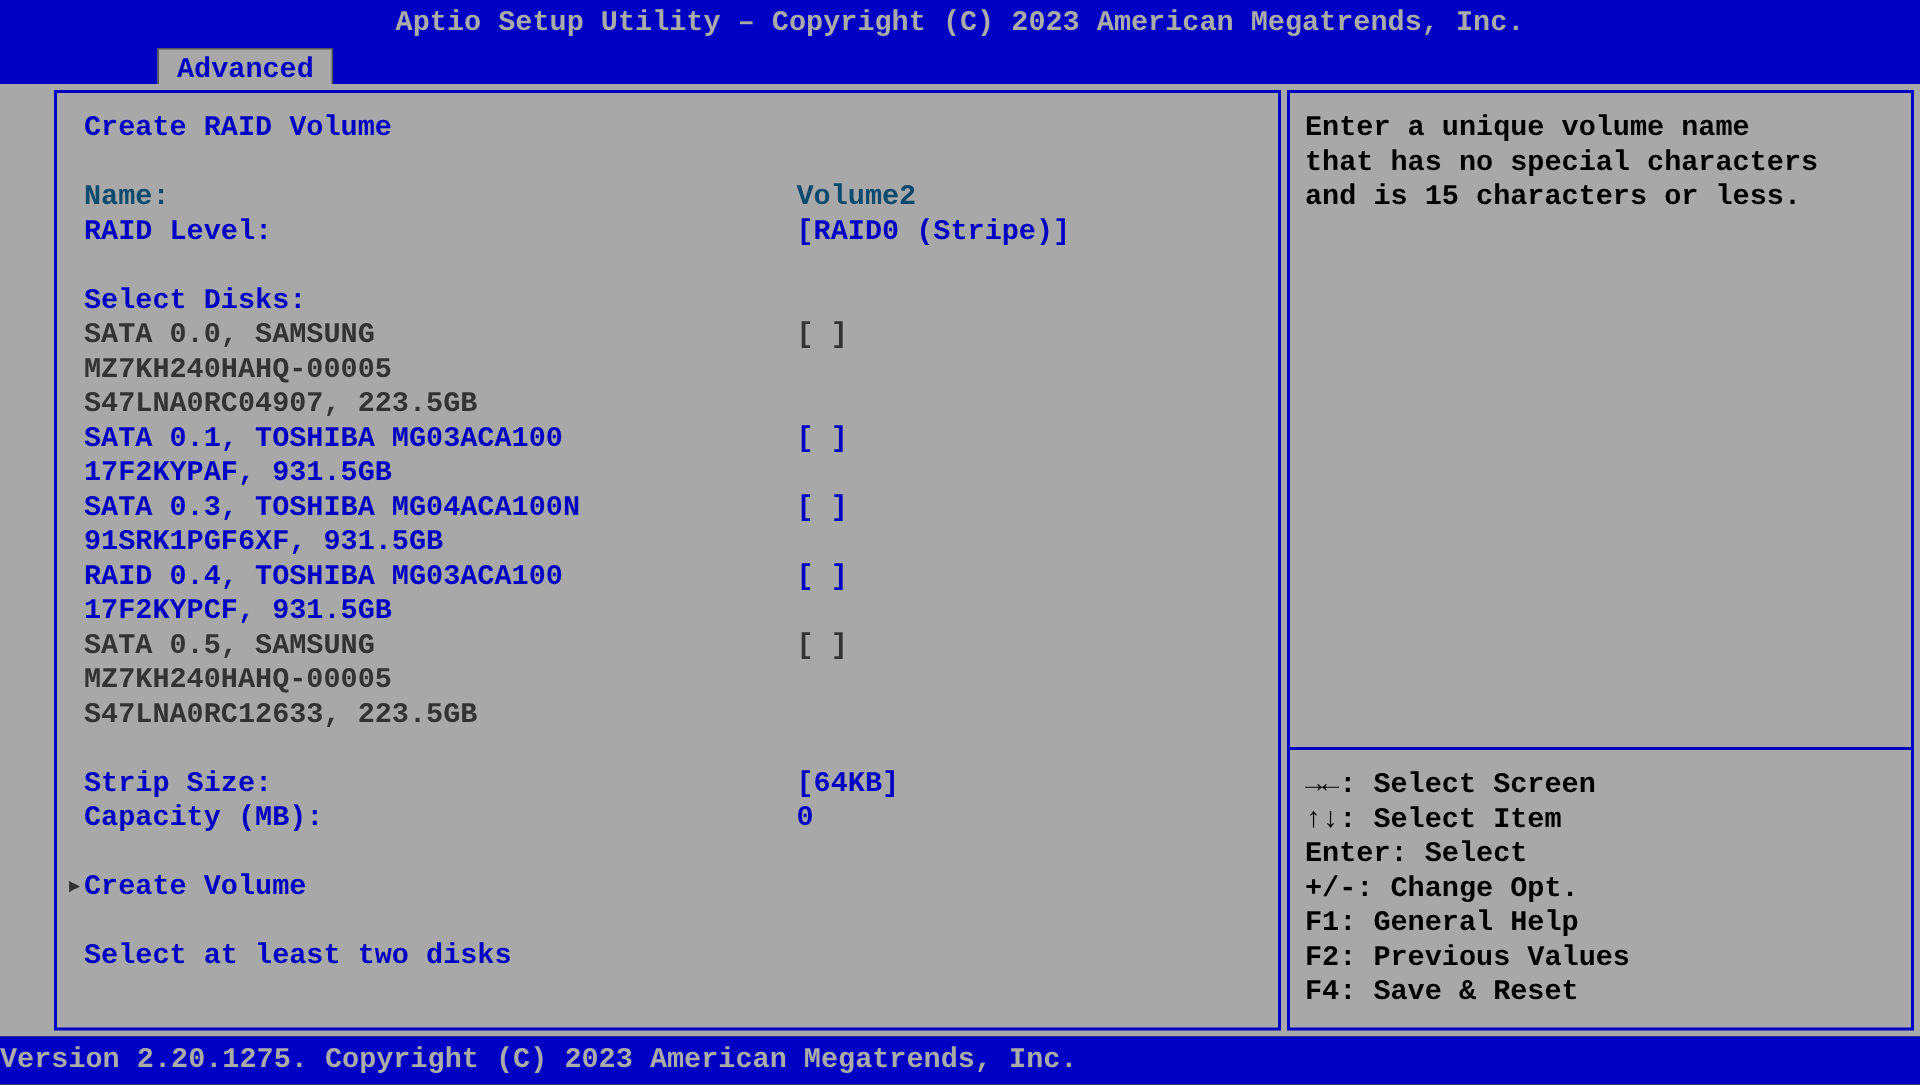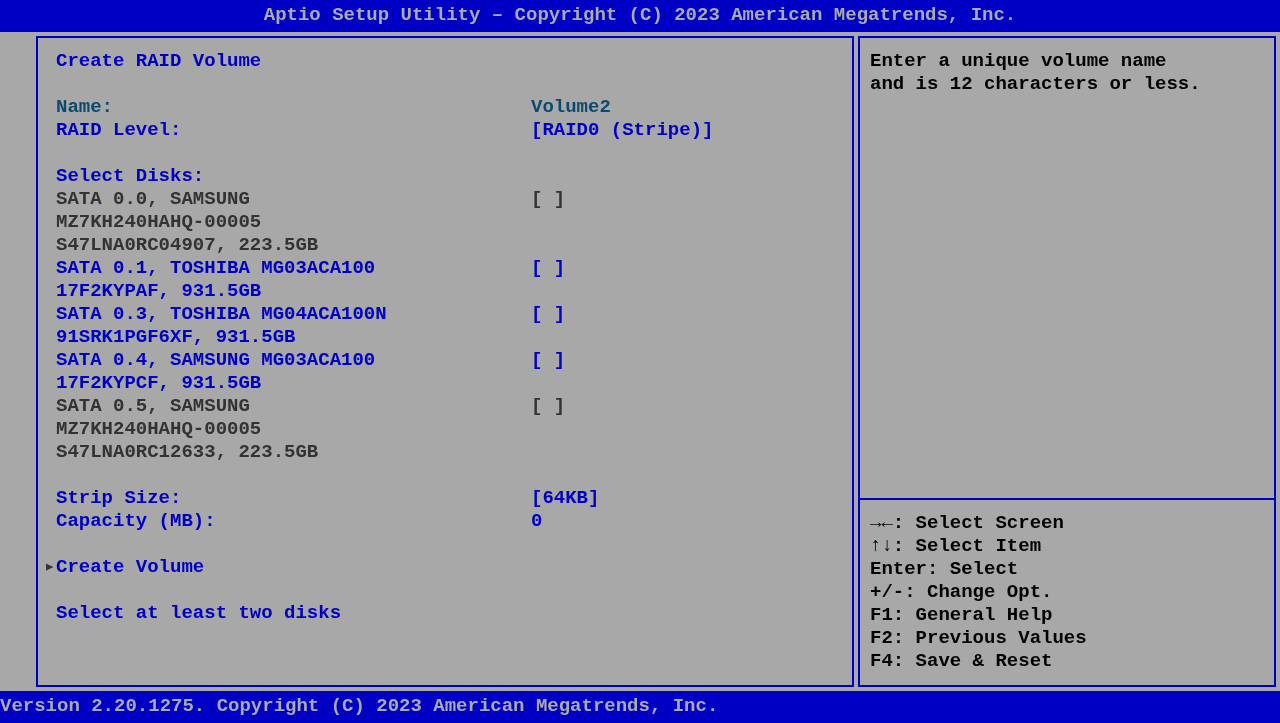--- a/index.html
+++ b/index.html
@@ -119,20 +119,23 @@
     }
   </style>
 </head>
 <body>
 
 <div class="bios-container">
   <div class="title-bar">
     <span>Aptio Setup Utility – Copyright (C) 2023 American Megatrends, Inc.</span>
   </div>
 
+  <div class="tab-row">
+    <span class="tab">Advanced</span>
+  </div>
 
   <div class="main-area">
     <div class="left-panel">
       <div class="row blue-text">
         <span>Create RAID Volume</span>
       </div>
       <div class="row"></div>
 
       <div class="row white-text selected-row">
         <span class="row-label">Name:</span>
@@ -171,21 +174,21 @@
 
       <div class="row blue-text">
         <span class="row-label">SATA 0.3, TOSHIBA MG04ACA100N</span>
         <span class="row-value">[ ]</span>
       </div>
       <div class="row blue-text">
           <span>91SRK1PGF6XF, 931.5GB</span>
         </div>
 
       <div class="row blue-text">
-        <span class="row-label">SATA 0.4, SAMSUNG MG03ACA100</span>
+        <span class="row-label">RAID 0.4, TOSHIBA MG03ACA100</span>
         <span class="row-value">[ ]</span>
       </div>
       <div class="row blue-text">
           <span>17F2KYPCF, 931.5GB</span>
         </div>
 
       <div class="row gray-text">
         <span class="row-label">SATA 0.5, SAMSUNG</span>
         <span class="row-value">[ ]</span>
       </div>
@@ -218,21 +221,22 @@
       <div class="row"></div>
 
       <div class="row blue-text">
         <span>Select at least two disks</span>
       </div>
     </div>
 
     <div class="right-panel">
       <div class="help-text">
         <div class="key-row">Enter a unique volume name</div>
-        <div class="key-row">and is 12 characters or less.</div>
+        <div class="key-row">that has no special characters</div>
+        <div class="key-row">and is 15 characters or less.</div>
       </div>
       <div class="right-divider"></div>
       <div class="keys-section">
         <div class="key-row">→←: Select Screen</div>
         <div class="key-row">↑↓: Select Item</div>
         <div class="key-row">Enter: Select</div>
         <div class="key-row">+/-: Change Opt.</div>
         <div class="key-row">F1: General Help</div>
         <div class="key-row">F2: Previous Values</div>
         <div class="key-row">F4: Save &amp; Reset</div>

